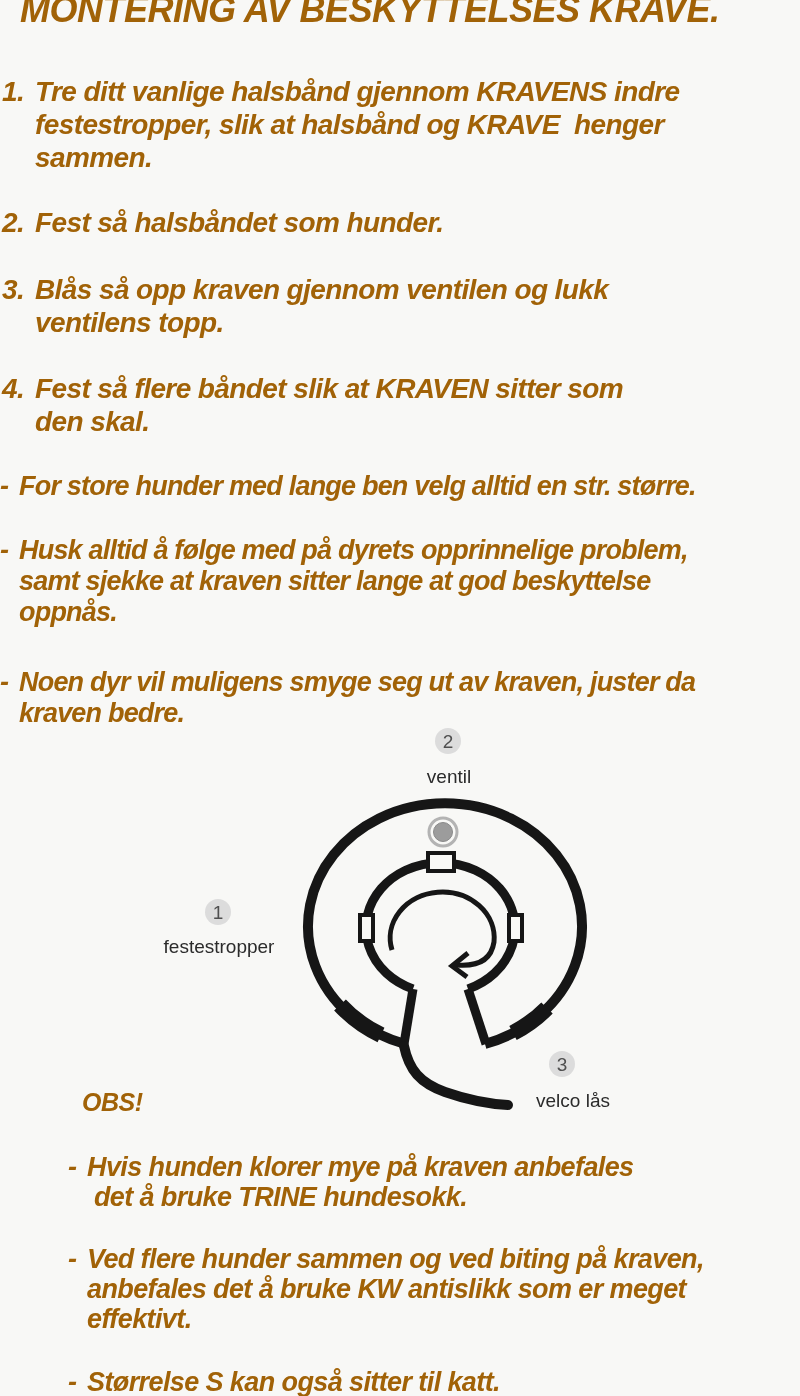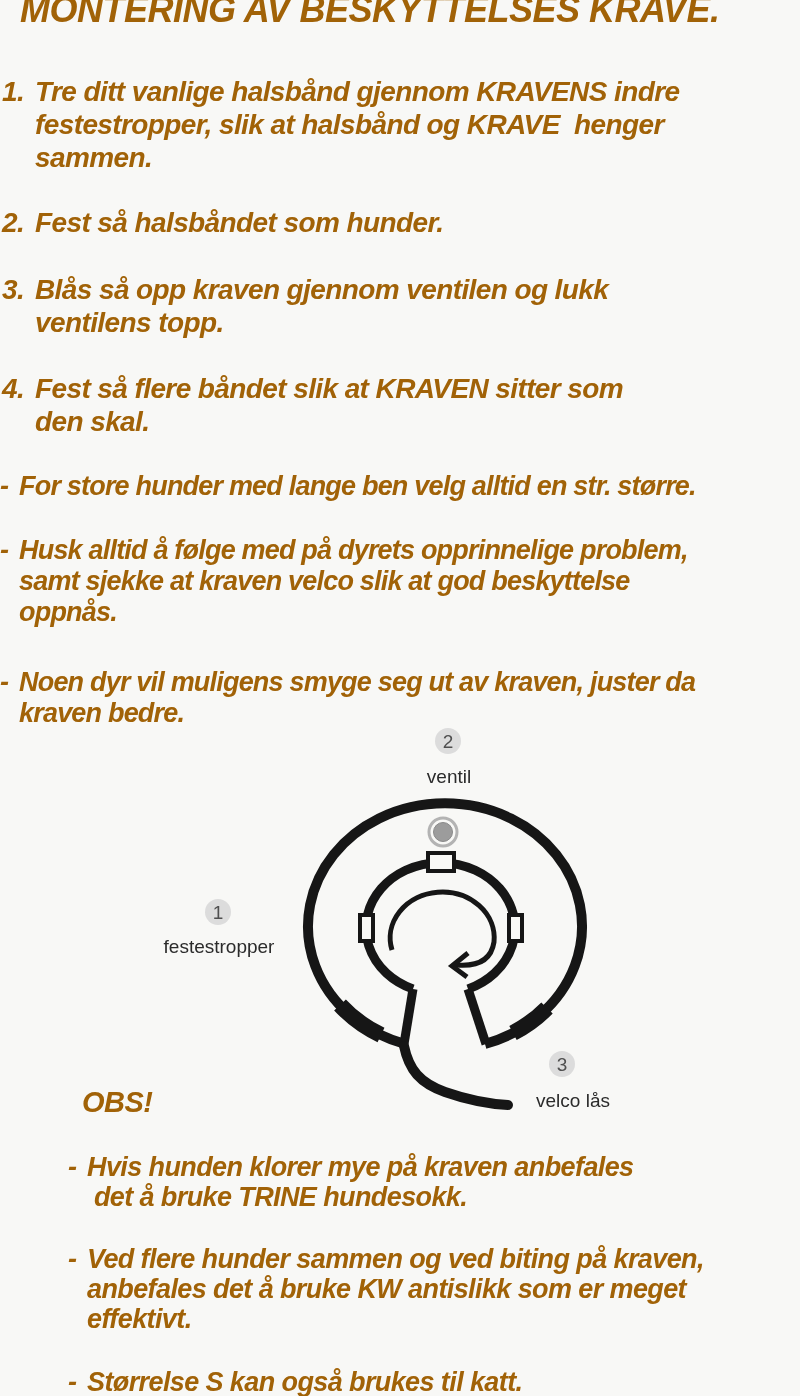--- a/index.html
+++ b/index.html
@@ -13,21 +13,21 @@
     position:absolute; left:20px; top:-8px; margin:0;
     font-size:36px; line-height:36px; font-weight:bold; font-style:italic;
     letter-spacing:-0.5px; white-space:nowrap;
   }
   .step, .note, .bnote, .obs-heading {
     position:absolute; font-weight:bold; font-style:italic;
   }
   .step  { left:2px;  font-size:28px; line-height:33px; letter-spacing:-0.6px; }
   .note  { left:0px;  font-size:27px; line-height:31px; letter-spacing:-0.8px; }
   .bnote { left:68px; font-size:27px; line-height:30px; letter-spacing:-0.6px; }
-  .obs-heading { left:82px; top:1085px; font-size:29px; line-height:34px; letter-spacing:-0.5px; }
+  .obs-heading { left:82px; top:1085px; font-size:25px; line-height:34px; letter-spacing:-0.5px; }
   .marker { position:absolute; left:0; top:0; }
   .step  .txt { margin-left:33px; white-space:pre-wrap; }
   .note  .txt { margin-left:19px; white-space:pre-wrap; }
   .bnote .txt { margin-left:19px; white-space:pre-wrap; }
   .diagram { position:absolute; left:0; top:715px; }
   .callout-label { font-size:19px; font-family:"Liberation Sans", sans-serif; fill:#2b2b2b; }
   .callout-num   { font-size:19px; font-family:"Liberation Sans", sans-serif; fill:#4f4f4f; }
 </style>
 </head>
 <body>
@@ -57,21 +57,21 @@
 den skal.</div>
   </div>
 
   <div class="note" style="top:471px">
     <span class="marker">-</span>
     <div class="txt">For store hunder med lange ben velg alltid en str. større.</div>
   </div>
   <div class="note" style="top:535px">
     <span class="marker">-</span>
     <div class="txt">Husk alltid å følge med på dyrets opprinnelige problem,
-samt sjekke at kraven velco slik at god beskyttelse
+samt sjekke at kraven sitter lange at god beskyttelse
 oppnås.</div>
   </div>
   <div class="note" style="top:667px">
     <span class="marker">-</span>
     <div class="txt">Noen dyr vil muligens smyge seg ut av kraven, juster da
 kraven bedre.</div>
   </div>
 
   <svg class="diagram" width="800" height="410" viewBox="0 715 800 410">
     <g fill="none" stroke="#161616">
@@ -120,16 +120,16 @@
  det å bruke TRINE hundesokk.</div>
   </div>
   <div class="bnote" style="top:1244px">
     <span class="marker">-</span>
     <div class="txt">Ved flere hunder sammen og ved biting på kraven,
 anbefales det å bruke KW antislikk som er meget
 effektivt.</div>
   </div>
   <div class="bnote" style="top:1367px">
     <span class="marker">-</span>
-    <div class="txt">Størrelse S kan også brukes til katt.</div>
+    <div class="txt">Størrelse S kan også sitter til katt.</div>
   </div>
 
 </div>
 
 </body></html>

